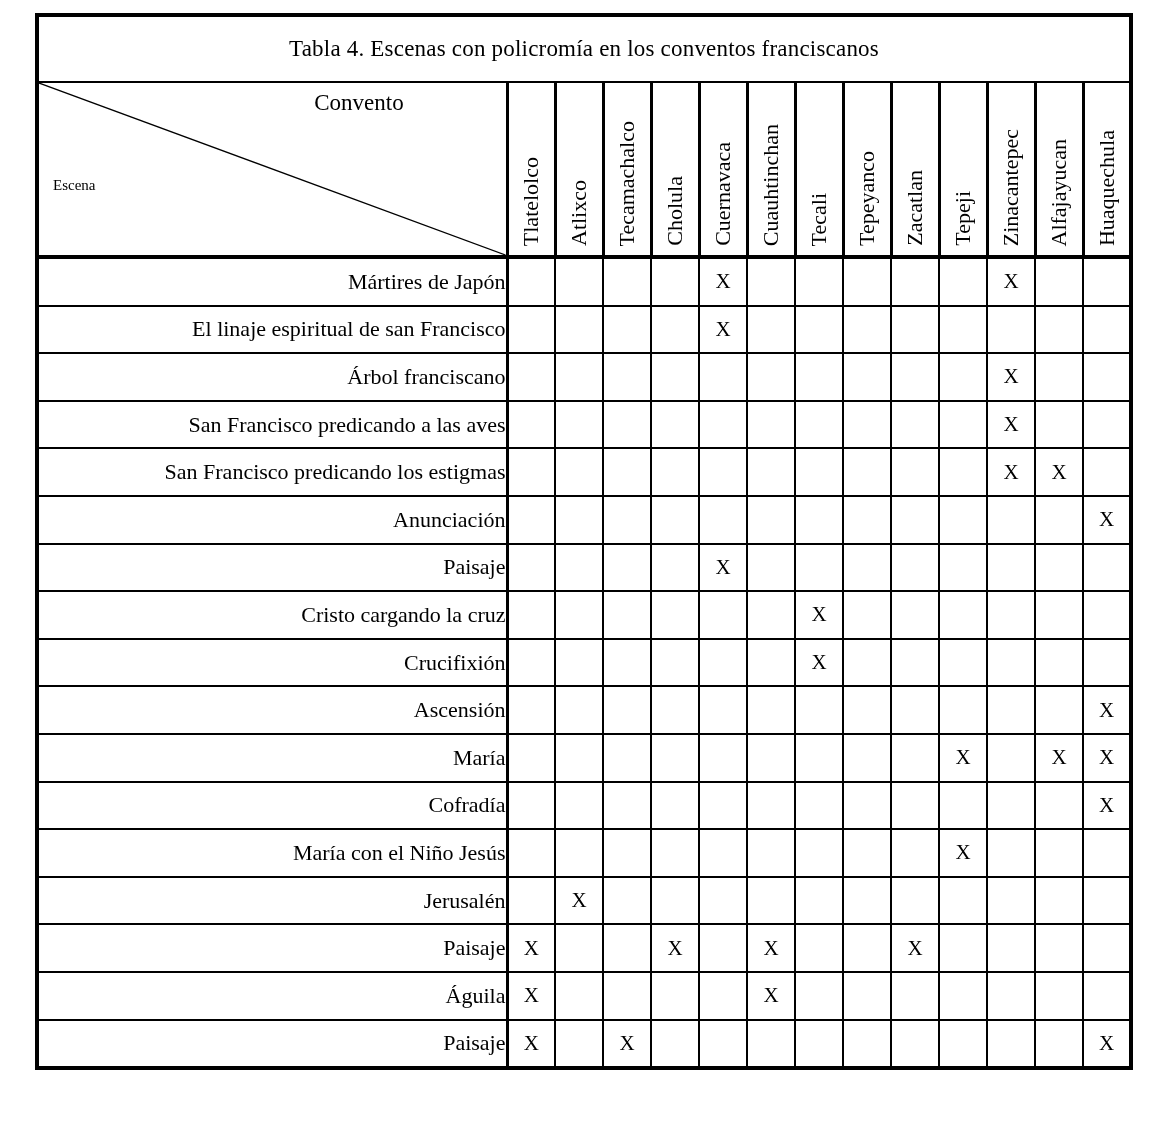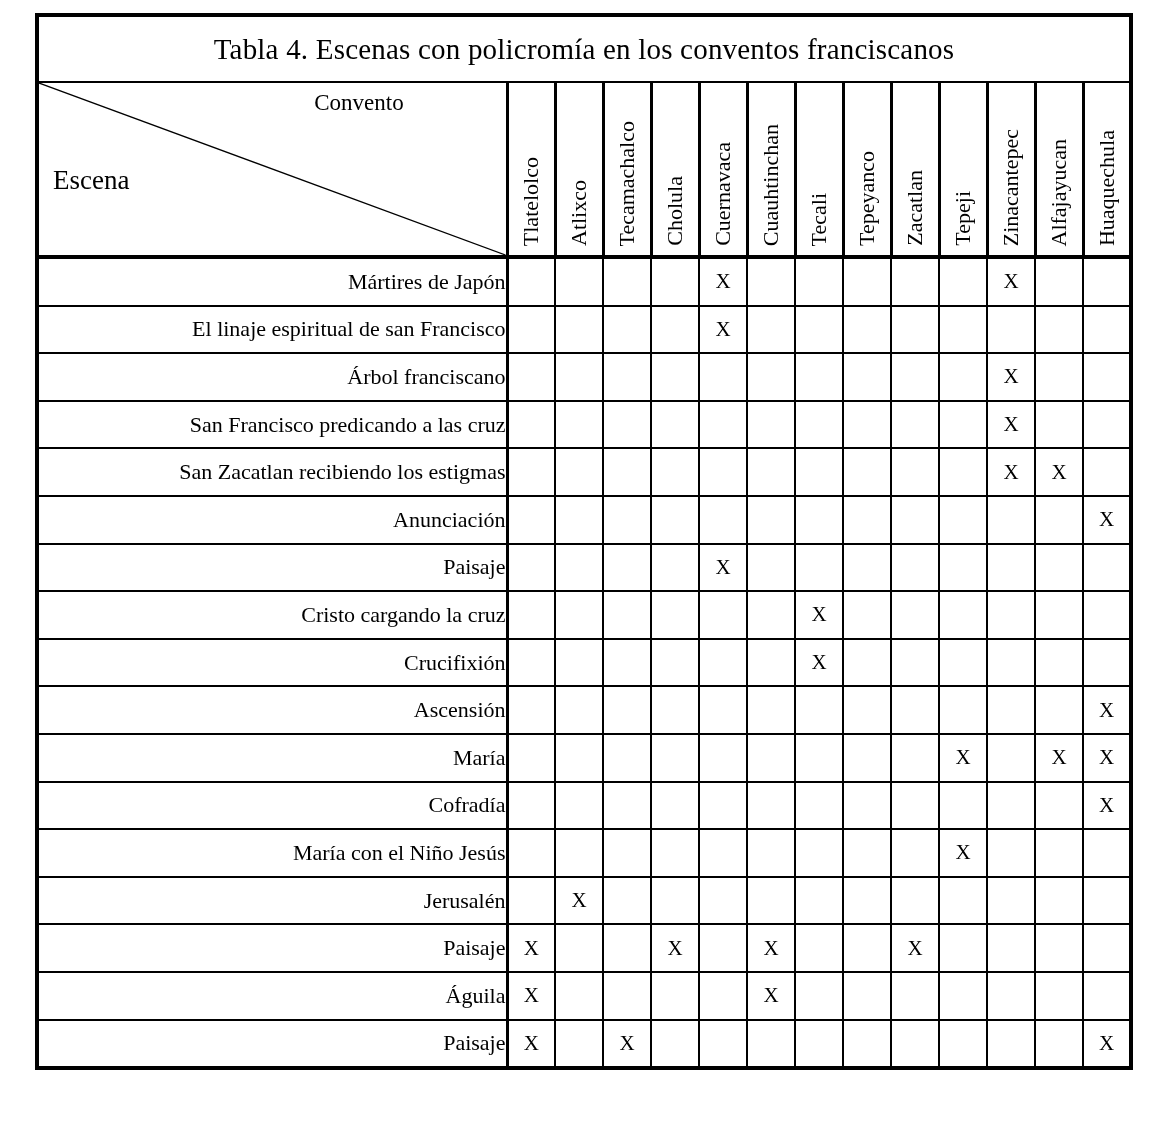--- a/index.html
+++ b/index.html
@@ -27,21 +27,21 @@
   }
   table.main-table td {
     border: 2px solid #000000;
     padding: 0;
     overflow: hidden;
   }
   .title-cell {
     height: 64px;
     text-align: center;
     vertical-align: middle;
-    font-size: 29px;
+    font-size: 23px;
     letter-spacing: 0.2px;
     border-bottom: 2px solid #000000 !important;
   }
   .header-row td {
     border-bottom: 4px solid #000000 !important;
   }
   .corner-cell {
     position: relative;
     height: 172px;
     border-right: 3px solid #000000 !important;
@@ -53,23 +53,23 @@
     display: block;
   }
   .corner-top {
     position: absolute;
     top: 7px;
     left: 59%;
     font-size: 23px;
   }
   .corner-bottom {
     position: absolute;
-    top: 82px;
+    top: 94px;
     left: 14px;
-    font-size: 27px;
+    font-size: 15px;
   }
   .header-cell {
     border-left: 3px solid #000000 !important;
     vertical-align: bottom;
     text-align: center;
   }
   .vlabel {
     display: inline-block;
     writing-mode: vertical-rl;
     transform: rotate(180deg);
@@ -186,37 +186,37 @@
           <td class="mark-cell"></td>
           <td class="mark-cell"></td>
           <td class="mark-cell"></td>
           <td class="mark-cell"></td>
           <td class="mark-cell"></td>
           <td class="mark-cell">X</td>
           <td class="mark-cell"></td>
           <td class="mark-cell"></td>
         </tr>
         <tr class="data-row">
-          <td class="scene-cell">San Francisco predicando a las cruz</td>
-          <td class="mark-cell"></td>
-          <td class="mark-cell"></td>
-          <td class="mark-cell"></td>
-          <td class="mark-cell"></td>
-          <td class="mark-cell"></td>
-          <td class="mark-cell"></td>
-          <td class="mark-cell"></td>
-          <td class="mark-cell"></td>
-          <td class="mark-cell"></td>
-          <td class="mark-cell"></td>
-          <td class="mark-cell">X</td>
-          <td class="mark-cell"></td>
-          <td class="mark-cell"></td>
-        </tr>
-        <tr class="data-row">
-          <td class="scene-cell">San Zacatlan recibiendo los estigmas</td>
+          <td class="scene-cell">San Francisco predicando a las aves</td>
+          <td class="mark-cell"></td>
+          <td class="mark-cell"></td>
+          <td class="mark-cell"></td>
+          <td class="mark-cell"></td>
+          <td class="mark-cell"></td>
+          <td class="mark-cell"></td>
+          <td class="mark-cell"></td>
+          <td class="mark-cell"></td>
+          <td class="mark-cell"></td>
+          <td class="mark-cell"></td>
+          <td class="mark-cell">X</td>
+          <td class="mark-cell"></td>
+          <td class="mark-cell"></td>
+        </tr>
+        <tr class="data-row">
+          <td class="scene-cell">San Francisco predicando los estigmas</td>
           <td class="mark-cell"></td>
           <td class="mark-cell"></td>
           <td class="mark-cell"></td>
           <td class="mark-cell"></td>
           <td class="mark-cell"></td>
           <td class="mark-cell"></td>
           <td class="mark-cell"></td>
           <td class="mark-cell"></td>
           <td class="mark-cell"></td>
           <td class="mark-cell"></td>

